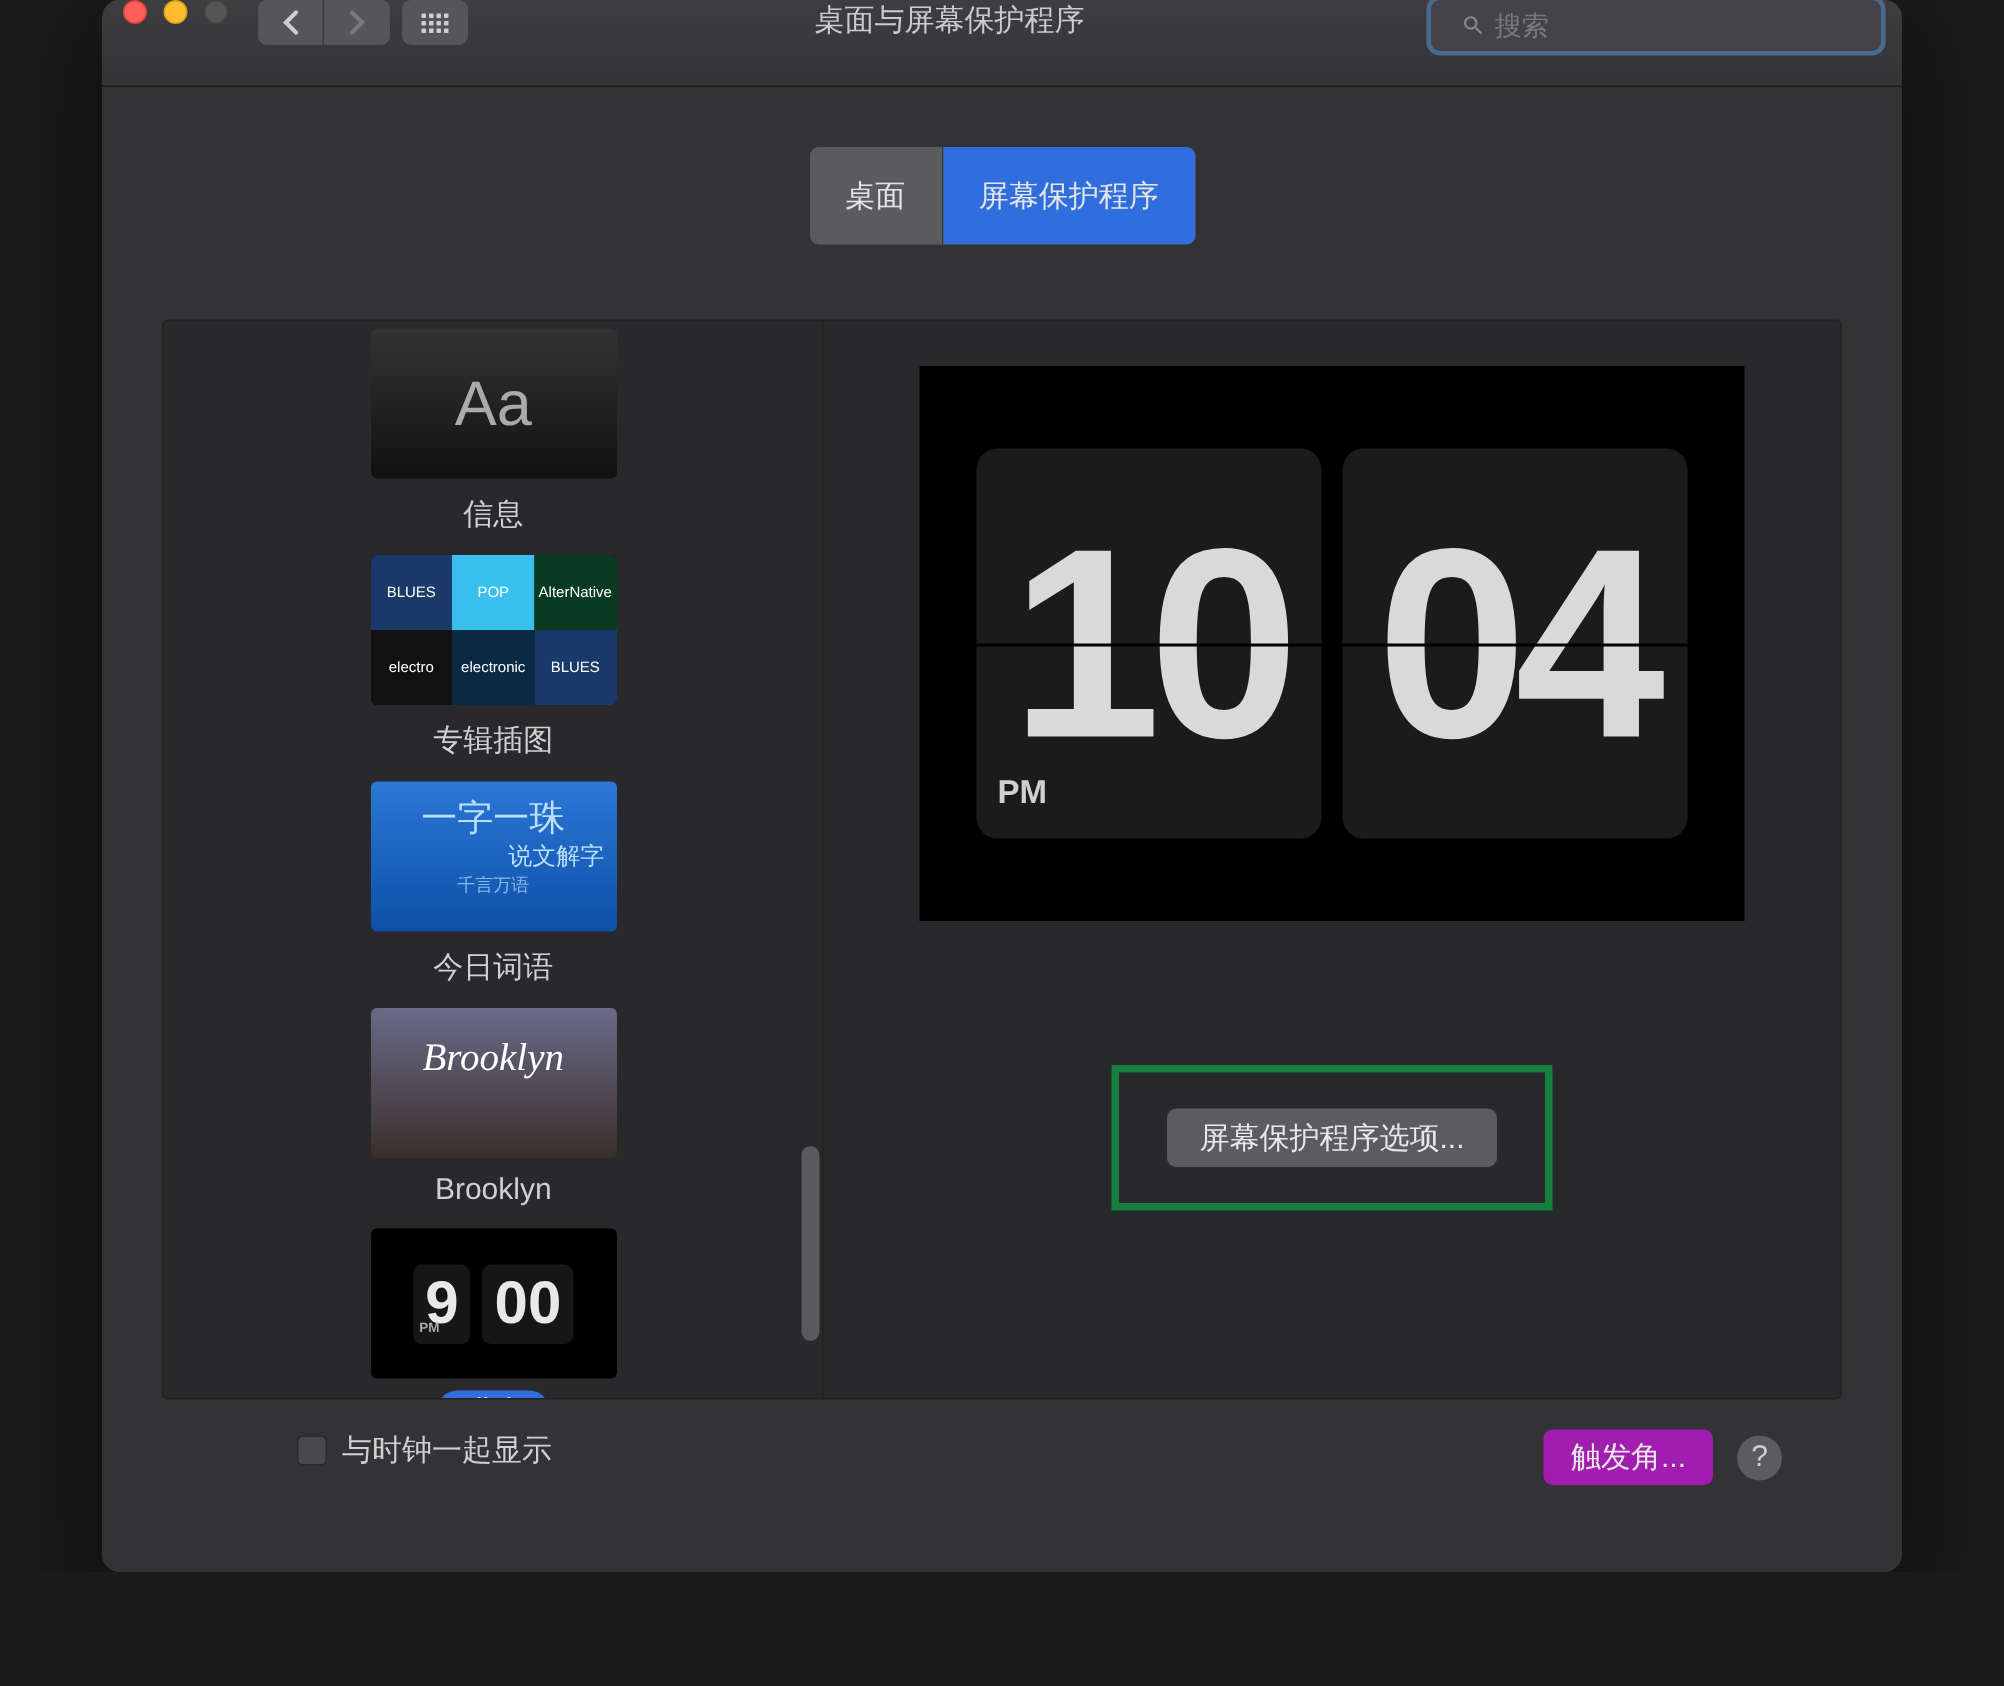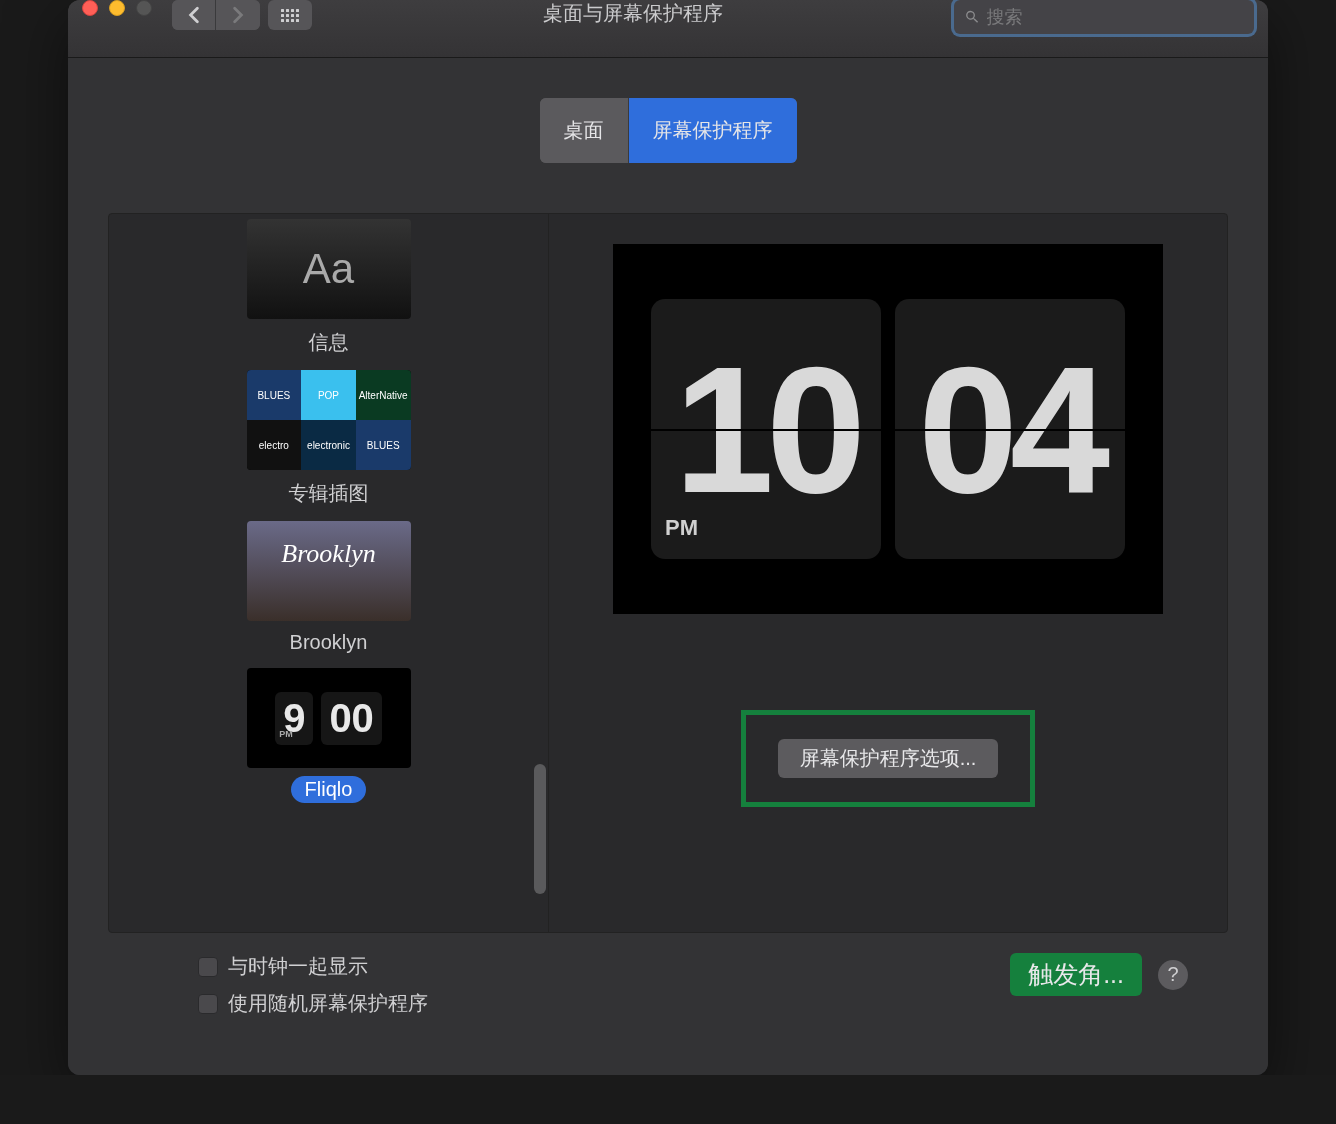--- a/index.html
+++ b/index.html
@@ -70,21 +70,21 @@
   font-size: 20px;
   font-weight: 400;
 }
 .search-wrap {
   width: 300px;
   height: 34px;
   background: #444347;
   border-radius: 6px;
   display: flex;
   align-items: center;
-  padding: 0 10px;
+  padding: 0 20px;
   box-shadow: 0 0 0 3px #4a6a8e;
 }
 .search-wrap svg { width: 18px; height: 18px; fill: #8b8b8d; margin-right: 6px; }
 .search-wrap input {
   background: transparent; border: none; outline: none;
   color: #cfcfd1; font-size: 18px; width: 100%;
 }
 .search-wrap input::placeholder { color: #7a7a7c; }
 
 .content {
@@ -303,26 +303,26 @@
 .bb-center { flex: 1; display: flex; flex-direction: column; gap: 10px; padding-left: 50px;}
 .check-row { display: flex; align-items: center; gap: 10px; }
 .checkbox {
   width: 20px; height: 20px;
   background: #4a494c;
   border: 1px solid #2a2a2c;
   border-radius: 4px;
 }
 .bb-right { display: flex; align-items: center; gap: 16px; }
 .corners-btn {
-  background: #15803d;
+  background: #a21caf;
   color: #e8e8ea;
   border: none;
   border-radius: 6px;
   padding: 5px 18px;
-  font-size: 25px;
+  font-size: 20px;
   cursor: pointer;
   text-align: center;
 }
 .help-btn {
   width: 30px; height: 30px;
   border-radius: 50%;
   background: #5c5b5e;
   color: #cfcfd1;
   border: none;
   font-size: 20px;
@@ -397,20 +397,28 @@
               <div style="background:#1a3a6a">BLUES</div>
               <div style="background:#3ac0ee">POP</div>
               <div style="background:#0a3a22">AlterNative</div>
               <div style="background:#111">electro</div>
               <div style="background:#0a2a44">electronic</div>
               <div style="background:#1a3a6a">BLUES</div>
             </div>
             <div class="ss-label">专辑插图</div>
           </div>
           <div class="ss-item">
+            <div class="thumb word">
+              <div style="font-size:24px">一字一珠</div>
+              <div style="text-align:right;font-size:16px">说文解字</div>
+              <div style="font-size:12px;color:#8ab8e8">千言万语</div>
+            </div>
+            <div class="ss-label">今日词语</div>
+          </div>
+          <div class="ss-item">
             <div class="thumb brooklyn">Brooklyn</div>
             <div class="ss-label">Brooklyn</div>
           </div>
           <div class="ss-item">
             <div class="thumb fliqlo">
               <div class="mini-digit">
                 <span>9</span>
                 <span class="mini-ampm">PM</span>
               </div>
               <div class="mini-digit">00</div>
@@ -436,24 +444,20 @@
         </div>
       </div>
     </div>
 
     <div class="bottom-bar">
       <div class="bb-center">
         <div class="check-row">
           <div class="checkbox"></div>
           <span>与时钟一起显示</span>
         </div>
-        <div class="check-row">
-          <div class="checkbox"></div>
-          <span>使用随机屏幕保护程序</span>
-        </div>
       </div>
       <div class="bb-right">
         <button class="corners-btn">触发角...</button>
         <button class="help-btn">?</button>
       </div>
     </div>
   </div>
 </div>
 
 </body></html>

